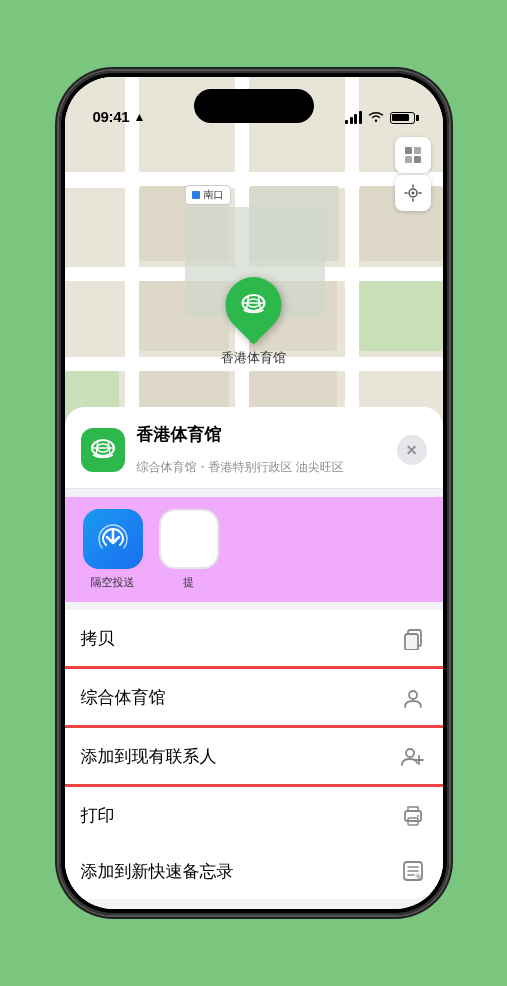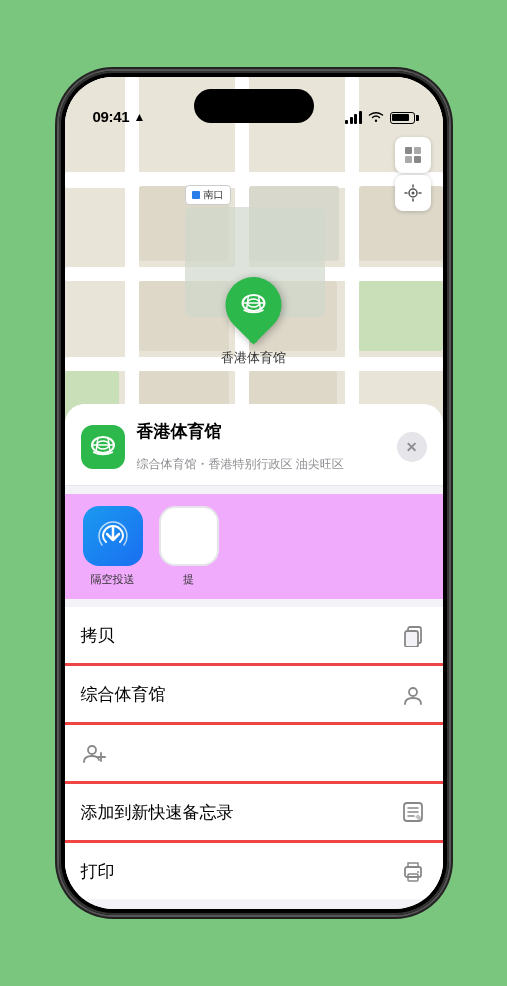--- a/index.html
+++ b/index.html
@@ -473,49 +473,50 @@
           <span class="action-label">综合体育馆</span>
           <div class="action-icon">
             <svg width="24" height="24" viewBox="0 0 24 24" fill="none">
               <circle cx="12" cy="10" r="4" stroke="#888" stroke-width="1.8" fill="none"></circle>
               <path d="M4 22 Q4 16 12 16 Q20 16 20 22" stroke="#888" stroke-width="1.8" fill="none" stroke-linecap="round"></path>
             </svg>
           </div>
         </div>
 
         <div class="action-item">
+          <span class="action-label">添加到现有联系人</span>
           <div class="action-icon">
             <svg width="26" height="24" viewBox="0 0 26 24" fill="none">
               <circle cx="10" cy="9" r="4" stroke="#888" stroke-width="1.8" fill="none"></circle>
               <path d="M2 21 Q2 15 10 15 Q16 15 17 19" stroke="#888" stroke-width="1.8" fill="none" stroke-linecap="round"></path>
               <path d="M19 12 L19 20 M15 16 L23 16" stroke="#888" stroke-width="1.8" stroke-linecap="round"></path>
-            </svg>
-          </div>
-        </div>
-
-        <div class="action-item">
-          <span class="action-label">添加到新快速备忘录</span>
-          <div class="action-icon">
-            <svg width="24" height="24" viewBox="0 0 24 24" fill="none">
-              <rect x="3" y="3" width="18" height="18" rx="3" stroke="#888" stroke-width="1.8" fill="none"></rect>
-              <path d="M7 8 L17 8 M7 12 L17 12 M7 16 L13 16" stroke="#888" stroke-width="1.5" stroke-linecap="round"></path>
-              <path d="M15 17 L17 15 L20 18 L18 20 Z" stroke="#888" stroke-width="1.2" fill="#888" opacity="0.5"></path>
             </svg>
           </div>
         </div>
 
         <div class="action-item" style="border-bottom:none;">
           <span class="action-label">打印</span>
           <div class="action-icon">
             <svg width="24" height="22" viewBox="0 0 24 22" fill="none">
               <rect x="4" y="7" width="16" height="10" rx="2" stroke="#888" stroke-width="1.8" fill="none"></rect>
               <path d="M7 7 L7 3 L17 3 L17 7" stroke="#888" stroke-width="1.5" fill="none"></path>
               <rect x="7" y="14" width="10" height="7" rx="1" stroke="#888" stroke-width="1.5" fill="none"></rect>
               <circle cx="17" cy="12" r="1" fill="#888"></circle>
             </svg>
           </div>
         </div>
+
+        <div class="action-item">
+          <span class="action-label">添加到新快速备忘录</span>
+          <div class="action-icon">
+            <svg width="24" height="24" viewBox="0 0 24 24" fill="none">
+              <rect x="3" y="3" width="18" height="18" rx="3" stroke="#888" stroke-width="1.8" fill="none"></rect>
+              <path d="M7 8 L17 8 M7 12 L17 12 M7 16 L13 16" stroke="#888" stroke-width="1.5" stroke-linecap="round"></path>
+              <path d="M15 17 L17 15 L20 18 L18 20 Z" stroke="#888" stroke-width="1.2" fill="#888" opacity="0.5"></path>
+            </svg>
+          </div>
+        </div>
       </div>
     </div>
 
     <div class="home-indicator"></div>
   </div>
 </div>
 
 </body></html>

